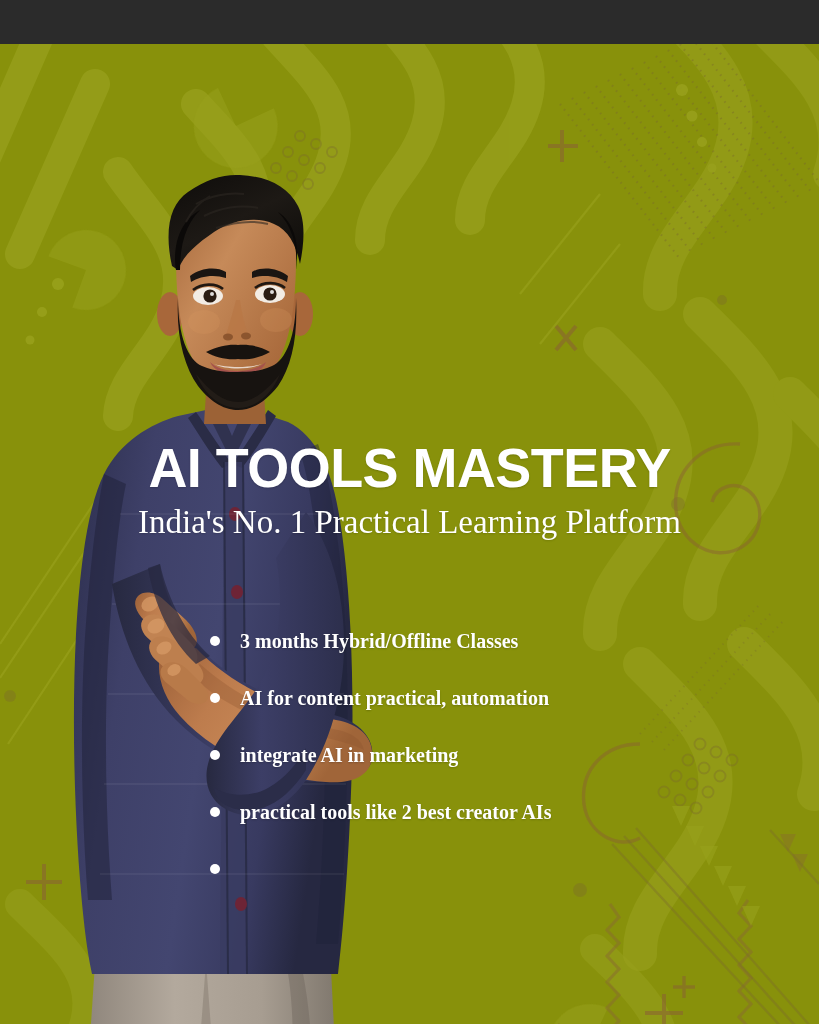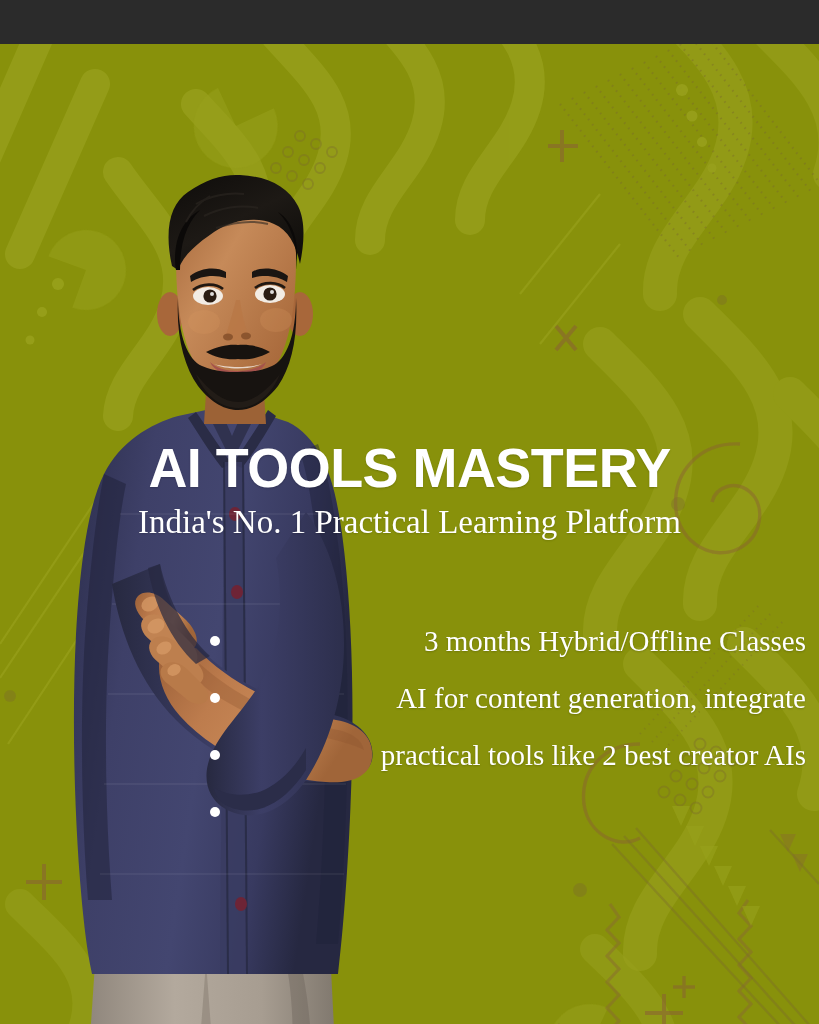--- a/index.html
+++ b/index.html
@@ -74,27 +74,26 @@
     list-style: none;
     z-index: 40;
   }
   #bullets li {
     position: relative;
     height: 57px;
     padding-left: 34px;
     display: flex;
     align-items: center;
     font-family: "Liberation Serif", serif;
-    font-weight: 400;
-    font-size: 29px;
+    font-weight: 700;
+    font-size: 20px;
     line-height: 34px;
     color: #ffffff;
     white-space: nowrap;
     text-shadow: 0 1px 2px rgba(0,0,0,0.20);
-    justify-content: flex-end;
   }
   #bullets li .dot {
     position: absolute;
     left: 4px;
     top: 50%;
     margin-top: -5px;
     width: 10px;
     height: 10px;
     border-radius: 50%;
     background: #ffffff;
@@ -511,21 +510,25 @@
     <p id="subtitle">India's No. 1 Practical Learning Platform</p>
   </div>
 
   <ul id="bullets">
     <li>
       <span class="dot"></span>
       <span>3 months Hybrid/Offline Classes</span>
     </li>
     <li>
       <span class="dot"></span>
-      <span>AI for content generation, integrate</span>
+      <span>AI for content practical, automation</span>
+    </li>
+    <li>
+      <span class="dot"></span>
+      <span>integrate AI in marketing</span>
     </li>
     <li>
       <span class="dot"></span>
       <span>practical tools like 2 best creator AIs</span>
     </li>
     <li>
       <span class="dot"></span>
     </li>
   </ul>
 

